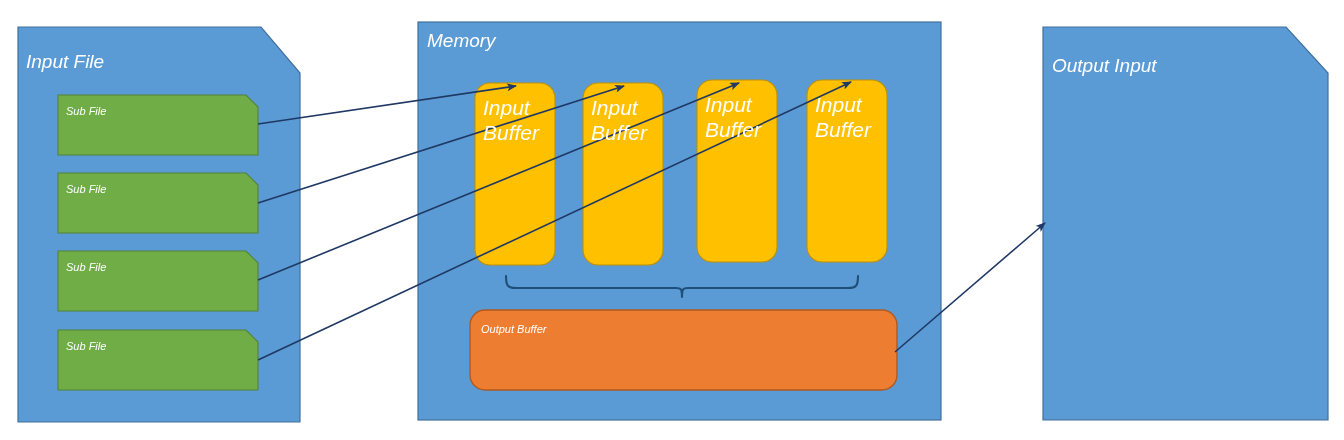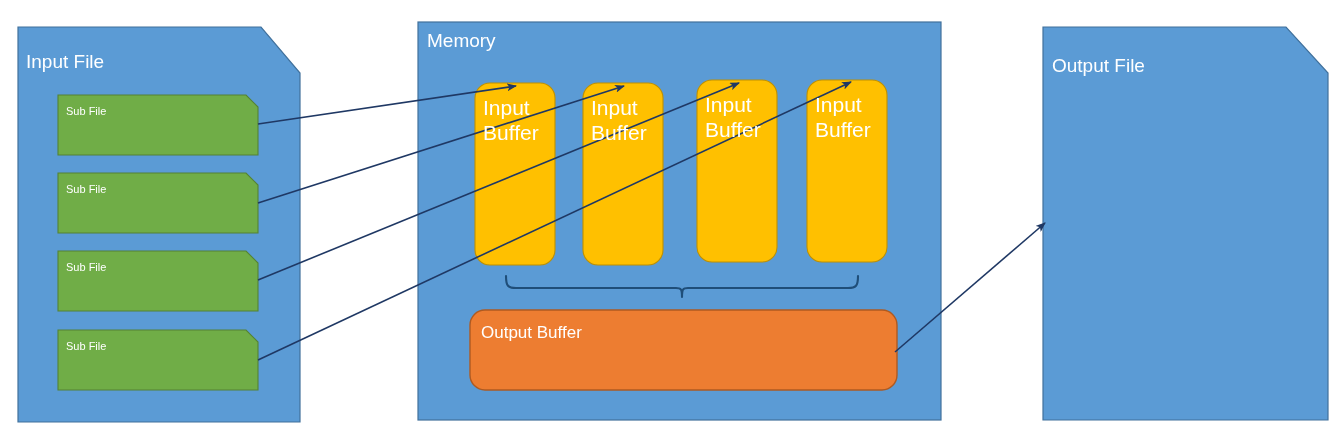--- a/index.html
+++ b/index.html
@@ -26,33 +26,34 @@
     height: 440px;
   }
   .node-label {
     position: absolute;
     color: #ffffff;
     font-family: "Liberation Sans", sans-serif;
     font-weight: 400;
     white-space: pre-line;
     pointer-events: none;
     line-height: 1.18;
+    font-style: italic;
   }
   .panel-title {
     font-size: 19px;
   }
   .subfile-label {
     font-size: 11px;
   }
   .buffer-label {
     font-size: 21px;
     width: 76px;
   }
   .outbuf-label {
-    font-size: 17px;
+    font-size: 11px;
   }
 </style>
 </head>
 <body>
 
 <div id="canvas">
 
   <svg id="diagram-svg" viewBox="0 0 1344 440" xmlns="http://www.w3.org/2000/svg">
     <defs>
       <marker id="arrowhead" markerWidth="10" markerHeight="8" refX="9" refY="4" orient="auto" markerUnits="userSpaceOnUse">
@@ -103,15 +104,15 @@
 Buffer</div>
   <div class="node-label buffer-label" style="left:591px; top:96px;">Input
 Buffer</div>
   <div class="node-label buffer-label" style="left:705px; top:93px;">Input
 Buffer</div>
   <div class="node-label buffer-label" style="left:815px; top:93px;">Input
 Buffer</div>
 
   <div class="node-label outbuf-label" style="left:481px; top:323px;">Output Buffer</div>
 
-  <div class="node-label panel-title" style="left:1052px; top:55px;">Output File</div>
+  <div class="node-label panel-title" style="left:1052px; top:55px;">Output Input</div>
 
 </div>
 
 </body></html>

